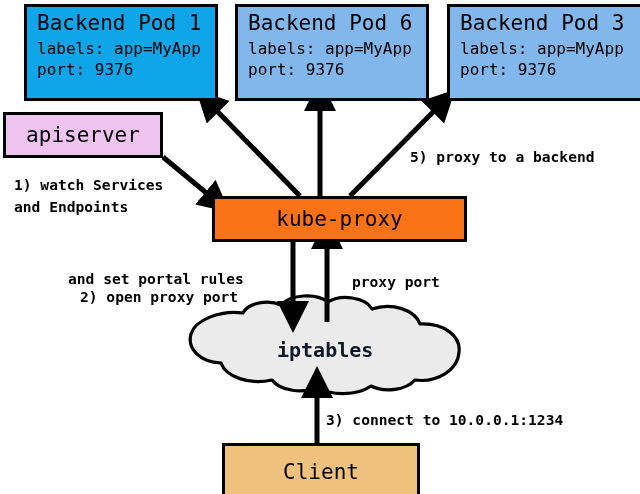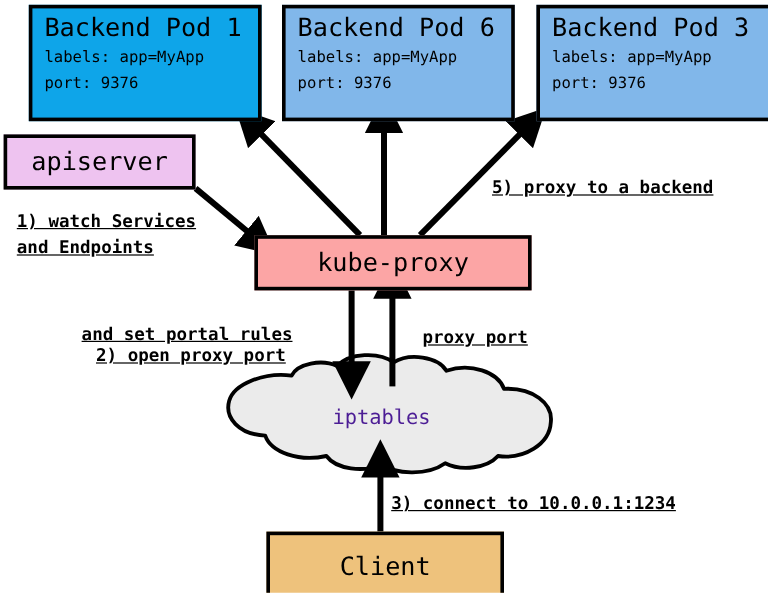--- a/index.html
+++ b/index.html
@@ -23,48 +23,48 @@
   .pod{
     padding:2px 0 0 10px;
   }
   .pod .title{
     font-size:21px;
     line-height:29px;
     letter-spacing:0px;
     white-space:nowrap;
   }
   .pod .line{
-    font-size:13px;
+    font-size:16px;
     line-height:21px;
     white-space:nowrap;
   }
   .simplebox{
     display:flex;align-items:center;justify-content:center;
     font-size:21px;
     white-space:nowrap;
   }
   .lbl{
     position:absolute;
     font-family:"DejaVu Sans Mono","Liberation Mono",monospace;
     font-weight:bold;
     font-size:14.6px;
     line-height:21px;
     color:#000;
     white-space:nowrap;
     z-index:4;
-    text-decoration:underline;
   }
   svg.layer{position:absolute;left:0;top:0;width:640px;height:494px;z-index:2;}
   svg.cloudlayer{position:absolute;left:0;top:0;width:640px;height:494px;z-index:1;}
   .cloudtext{
     position:absolute;
-    font-size:17px;
-    color:#4c1d95;
+    font-size:20px;
+    color:#0f172a;
     z-index:3;
     white-space:nowrap;
+    font-weight:bold;
   }
 </style>
 </head>
 <body>
 
 <div id="stage">
 
   <svg class="cloudlayer" viewBox="0 0 640 494">
     <path d="M 243,313
          C 248,303 268,299 281,305
@@ -118,21 +118,21 @@
   <div class="box pod" style="left:447px;top:4px;width:196px;height:97px;background:#81b7ea;">
     <div class="title">Backend Pod 3</div>
     <div class="line">labels: app=MyApp</div>
     <div class="line">port: 9376</div>
   </div>
 
   <div class="box simplebox" style="left:3px;top:112px;width:160px;height:46px;background:#eec3f0;">
     <span>apiserver</span>
   </div>
 
-  <div class="box simplebox" style="left:212px;top:196px;width:231px;height:46px;background:#fca5a5;">
+  <div class="box simplebox" style="left:212px;top:196px;width:255px;height:46px;background:#f97316;">
     <span>kube-proxy</span>
   </div>
 
   <div class="box simplebox" style="left:222px;top:443px;width:198px;height:58px;background:#eec27c;">
     <span>Client</span>
   </div>
 
   <div class="cloudtext" style="left:277px;top:338px;">iptables</div>
 
   <div class="lbl" style="left:14px;top:174px;">1) watch Services</div>

